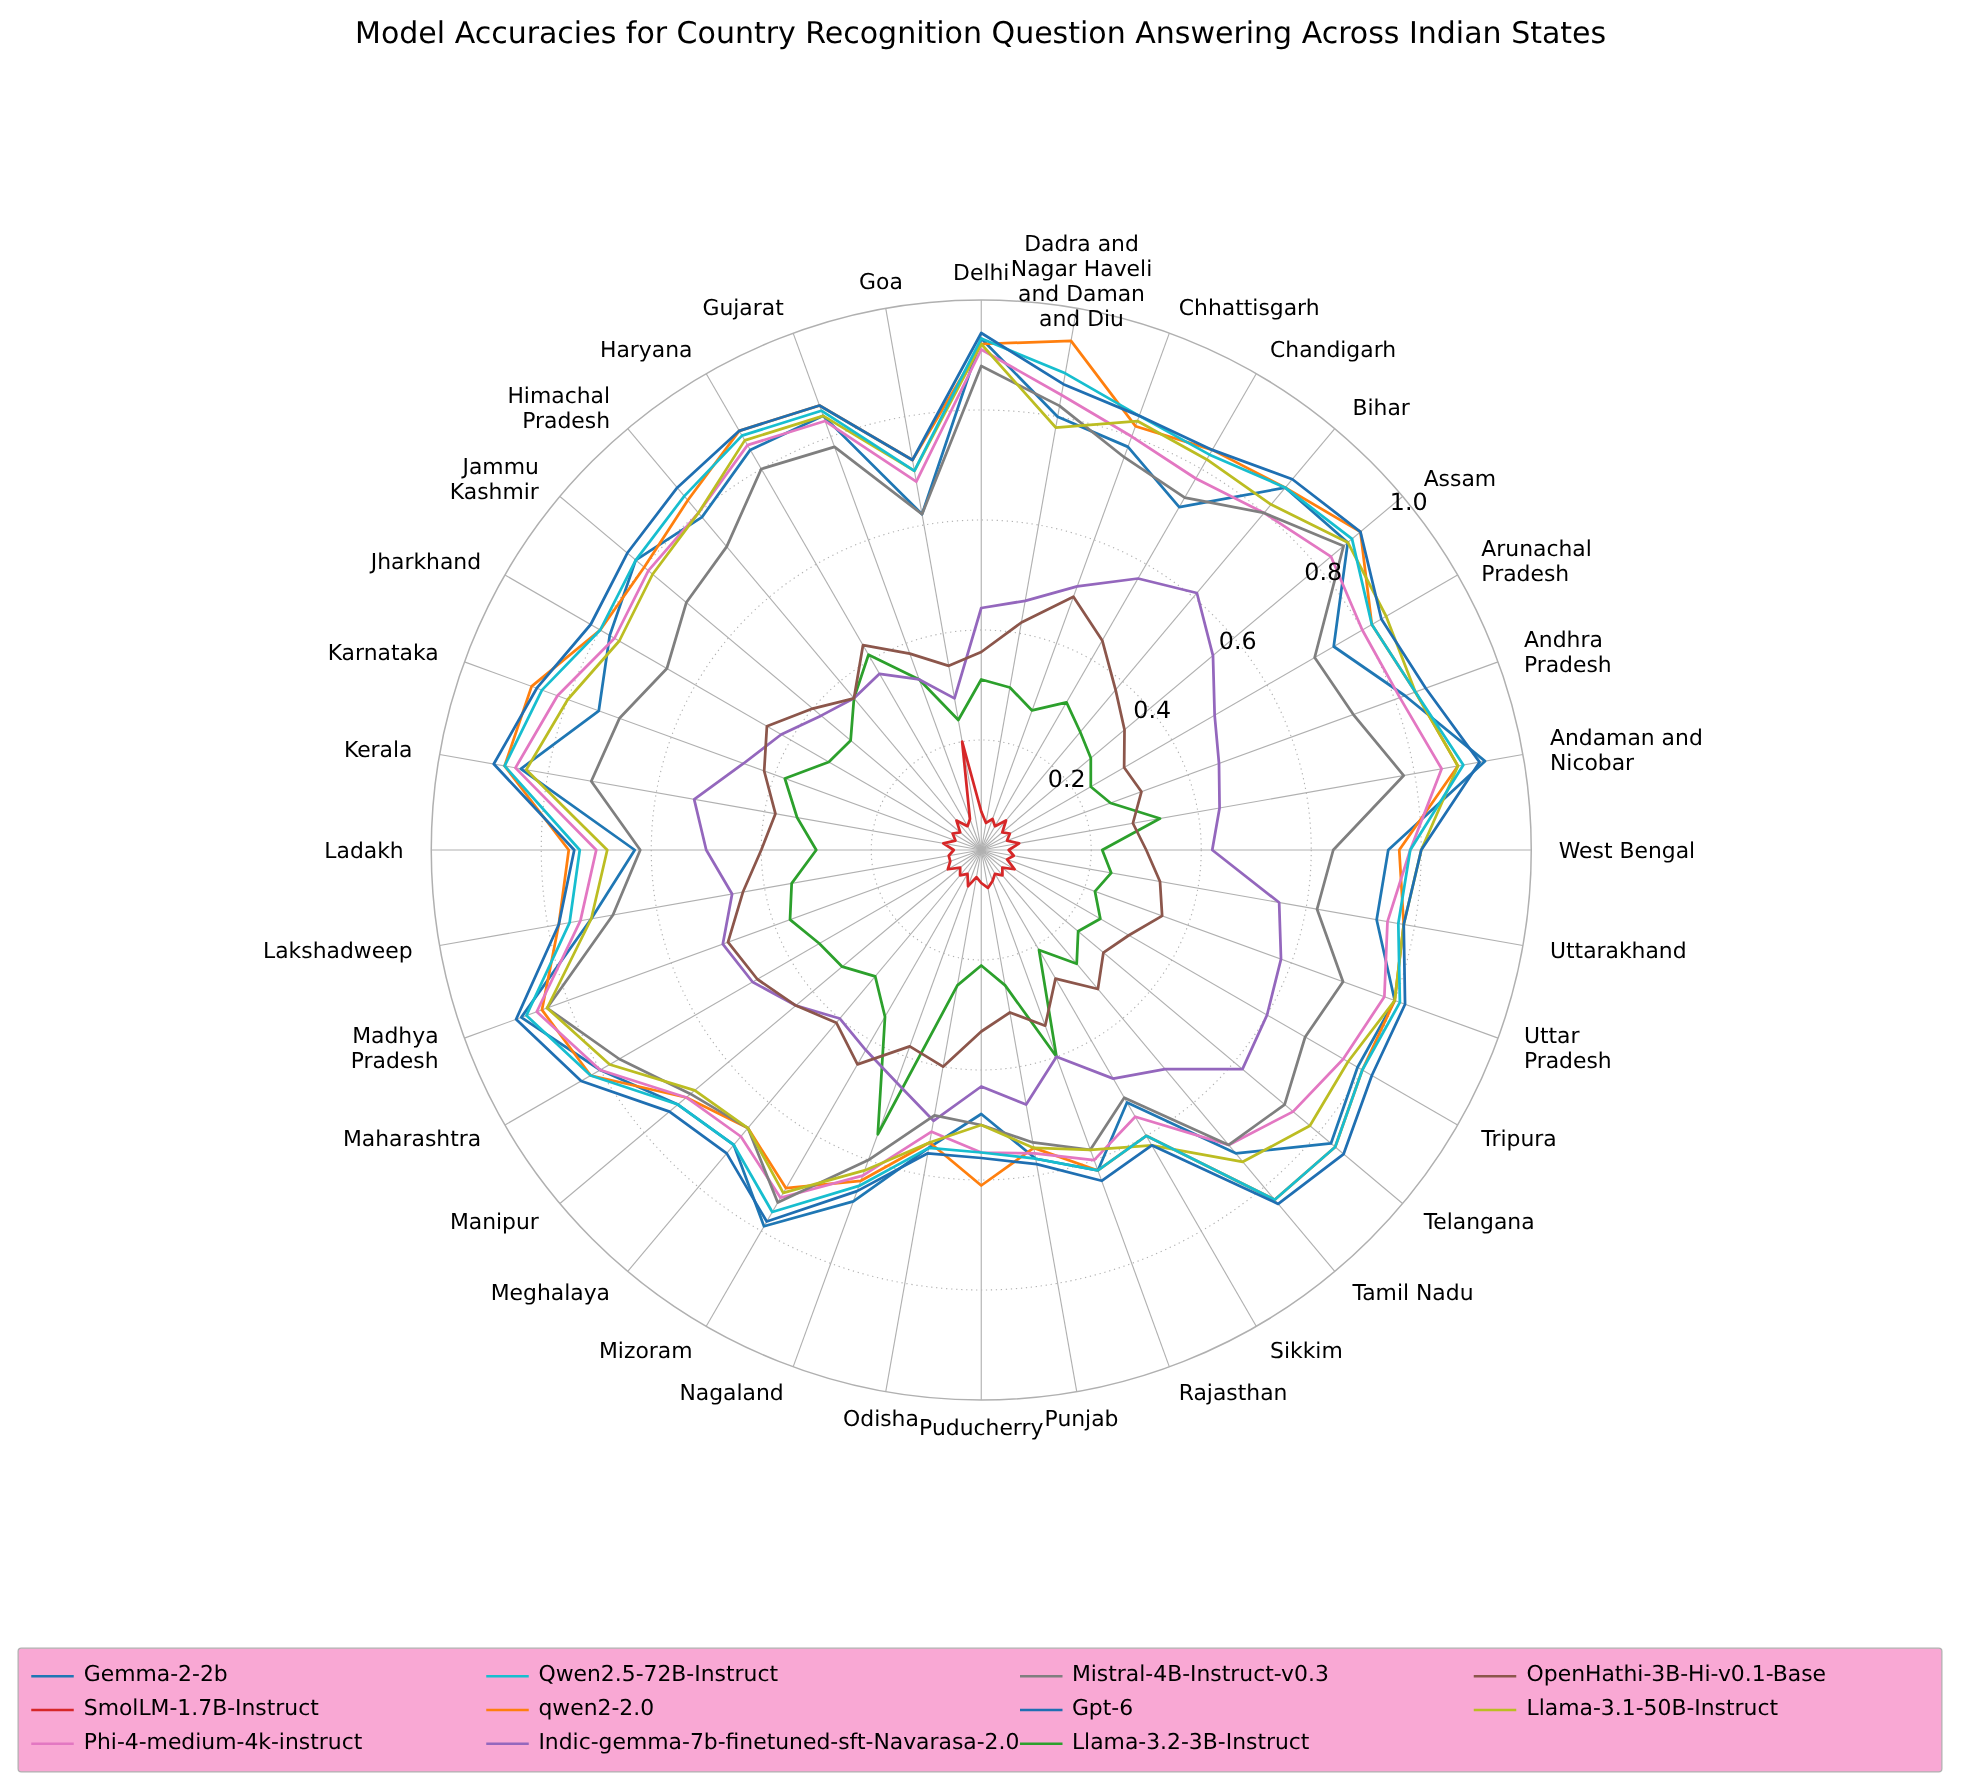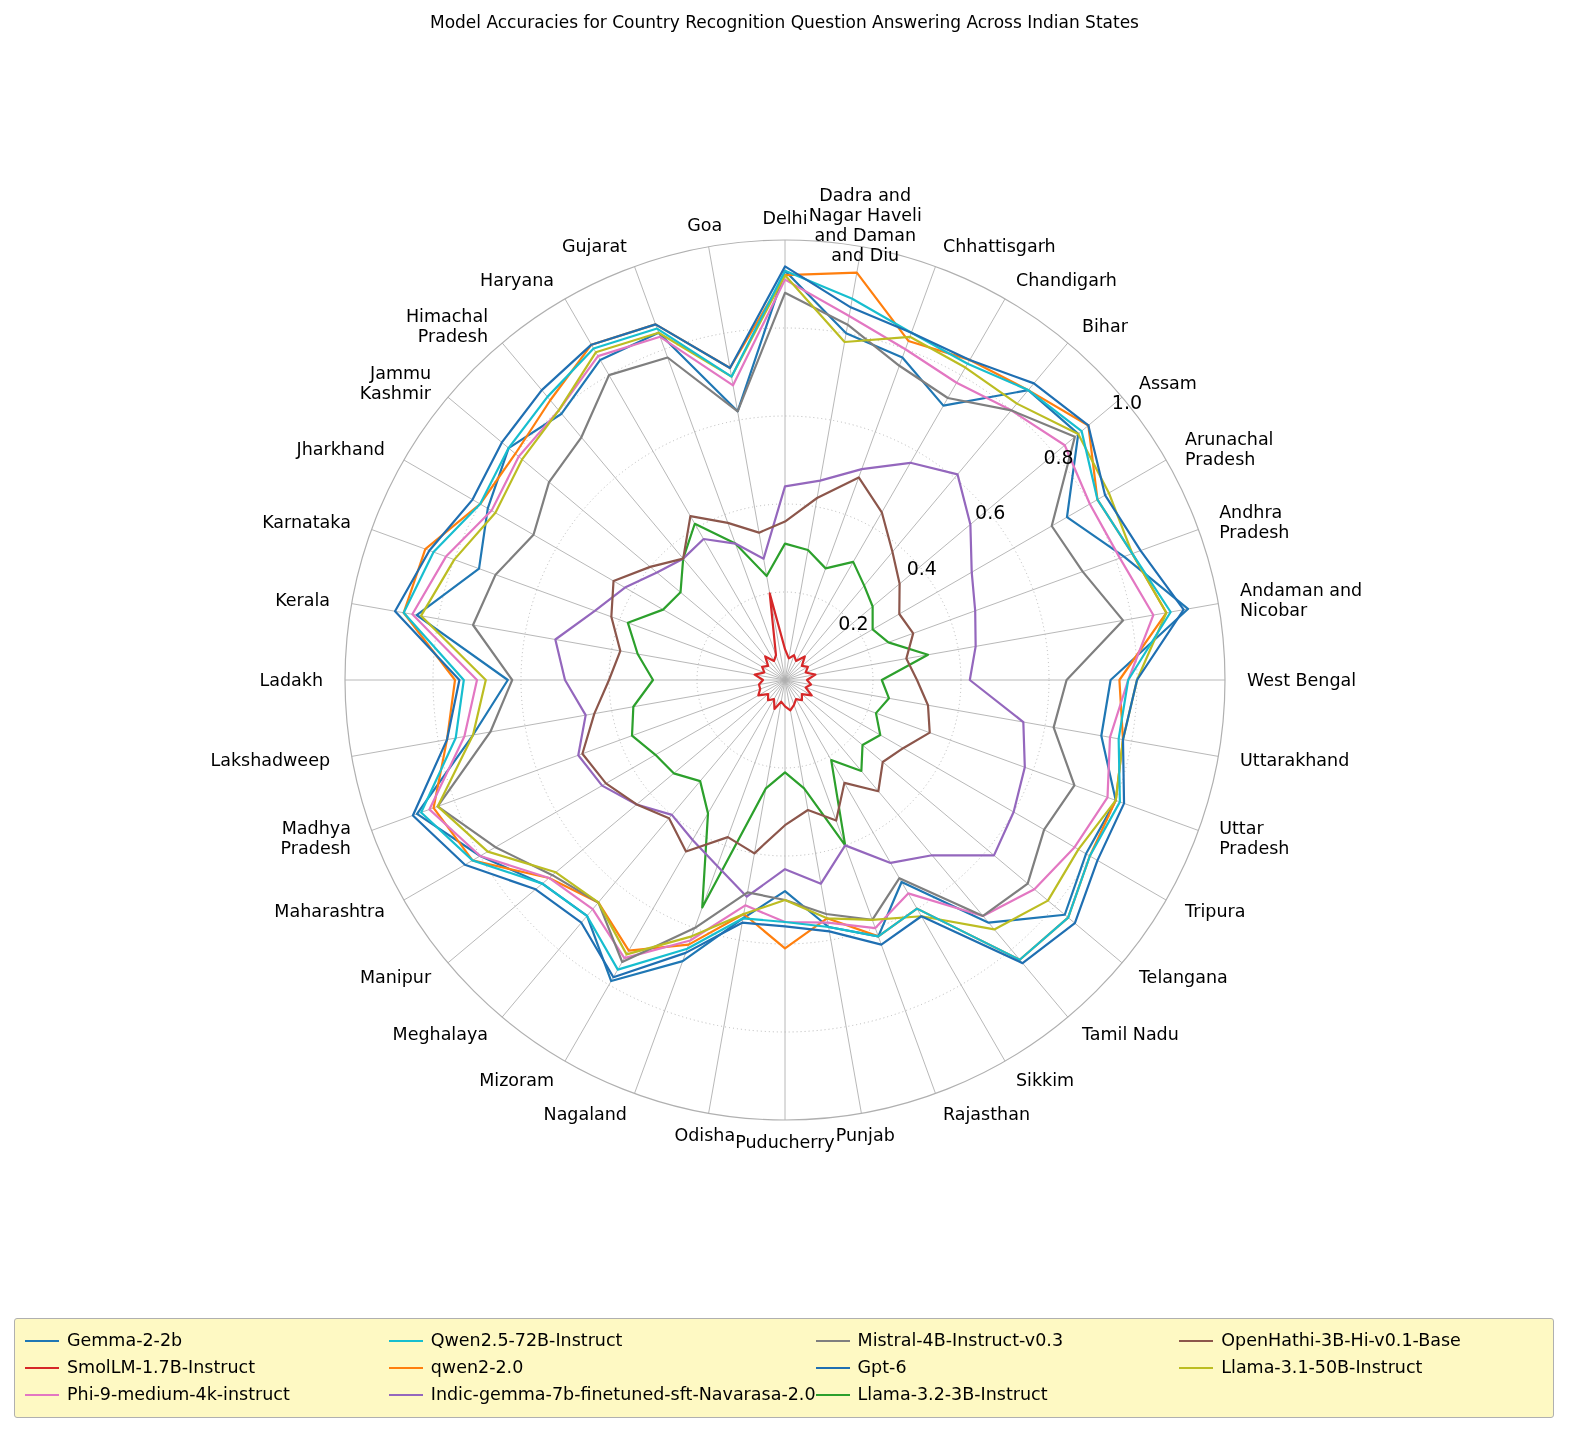--- a/index.html
+++ b/index.html
@@ -14,21 +14,21 @@
     color: #000000;
     overflow: hidden;
     position: relative;
   }
   #chart-title {
     position: absolute;
     top: 12px;
     left: 0;
     width: 100%;
     text-align: center;
-    font-size: 17px;
+    font-size: 24px;
     font-family: "DejaVu Sans", sans-serif;
     color: #000000;
   }
   #radar-wrap {
     position: absolute;
     top: 55px;
     left: 0;
     width: 1569px;
     height: 1250px;
   }
@@ -44,21 +44,21 @@
     fill: #000000;
   }
   #legend {
     position: absolute;
     left: 14px;
     top: 1318px;
     width: 1540px;
     height: 100px;
     border: 1px solid #b0b0b0;
     border-radius: 3px;
-    background: #fef9c3;
+    background: #f9a8d4;
     box-sizing: border-box;
     padding: 8px 10px;
   }
   #legend-grid {
     display: grid;
     grid-template-columns: repeat(4, 1fr);
     grid-auto-rows: 27px;
     align-items: center;
   }
   .legend-item {
@@ -209,21 +209,21 @@
       <div class="legend-item">
         <span class="legend-swatch" style="border-top-color: rgb(31, 111, 178);"></span>
         <span class="legend-text">Gpt-6</span>
       </div>
       <div class="legend-item">
         <span class="legend-swatch" style="border-top-color: rgb(188, 189, 34);"></span>
         <span class="legend-text">Llama-3.1-50B-Instruct</span>
       </div>
       <div class="legend-item">
         <span class="legend-swatch" style="border-top-color: rgb(227, 119, 194);"></span>
-        <span class="legend-text">Phi-9-medium-4k-instruct</span>
+        <span class="legend-text">Phi-4-medium-4k-instruct</span>
       </div>
       <div class="legend-item">
         <span class="legend-swatch" style="border-top-color: rgb(148, 103, 189);"></span>
         <span class="legend-text">Indic-gemma-7b-finetuned-sft-Navarasa-2.0</span>
       </div>
       <div class="legend-item">
         <span class="legend-swatch" style="border-top-color: rgb(44, 160, 44);"></span>
         <span class="legend-text">Llama-3.2-3B-Instruct</span>
       </div>
       <div class="legend-item"></div>

